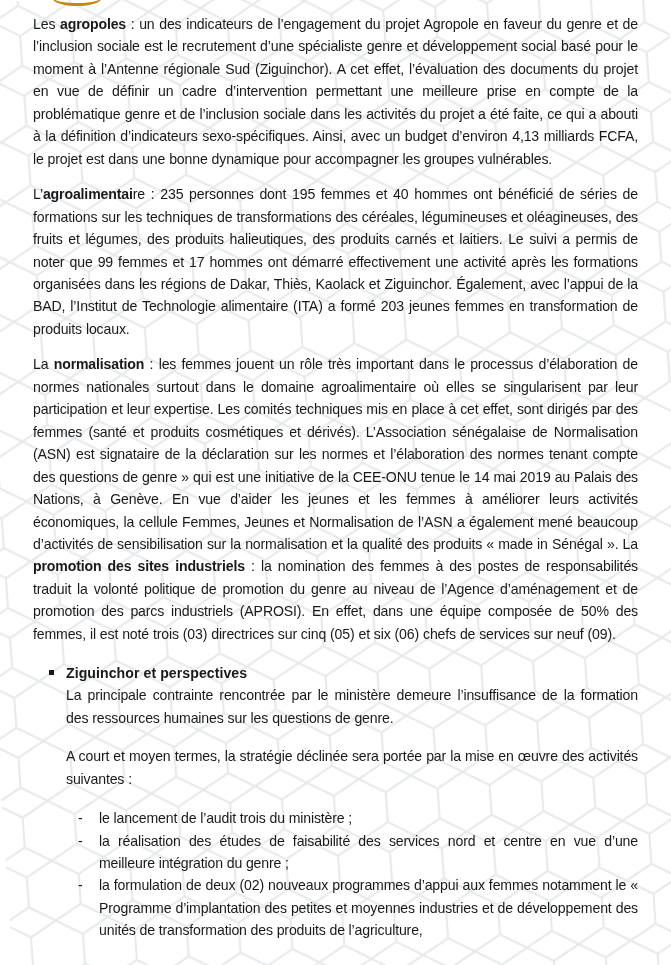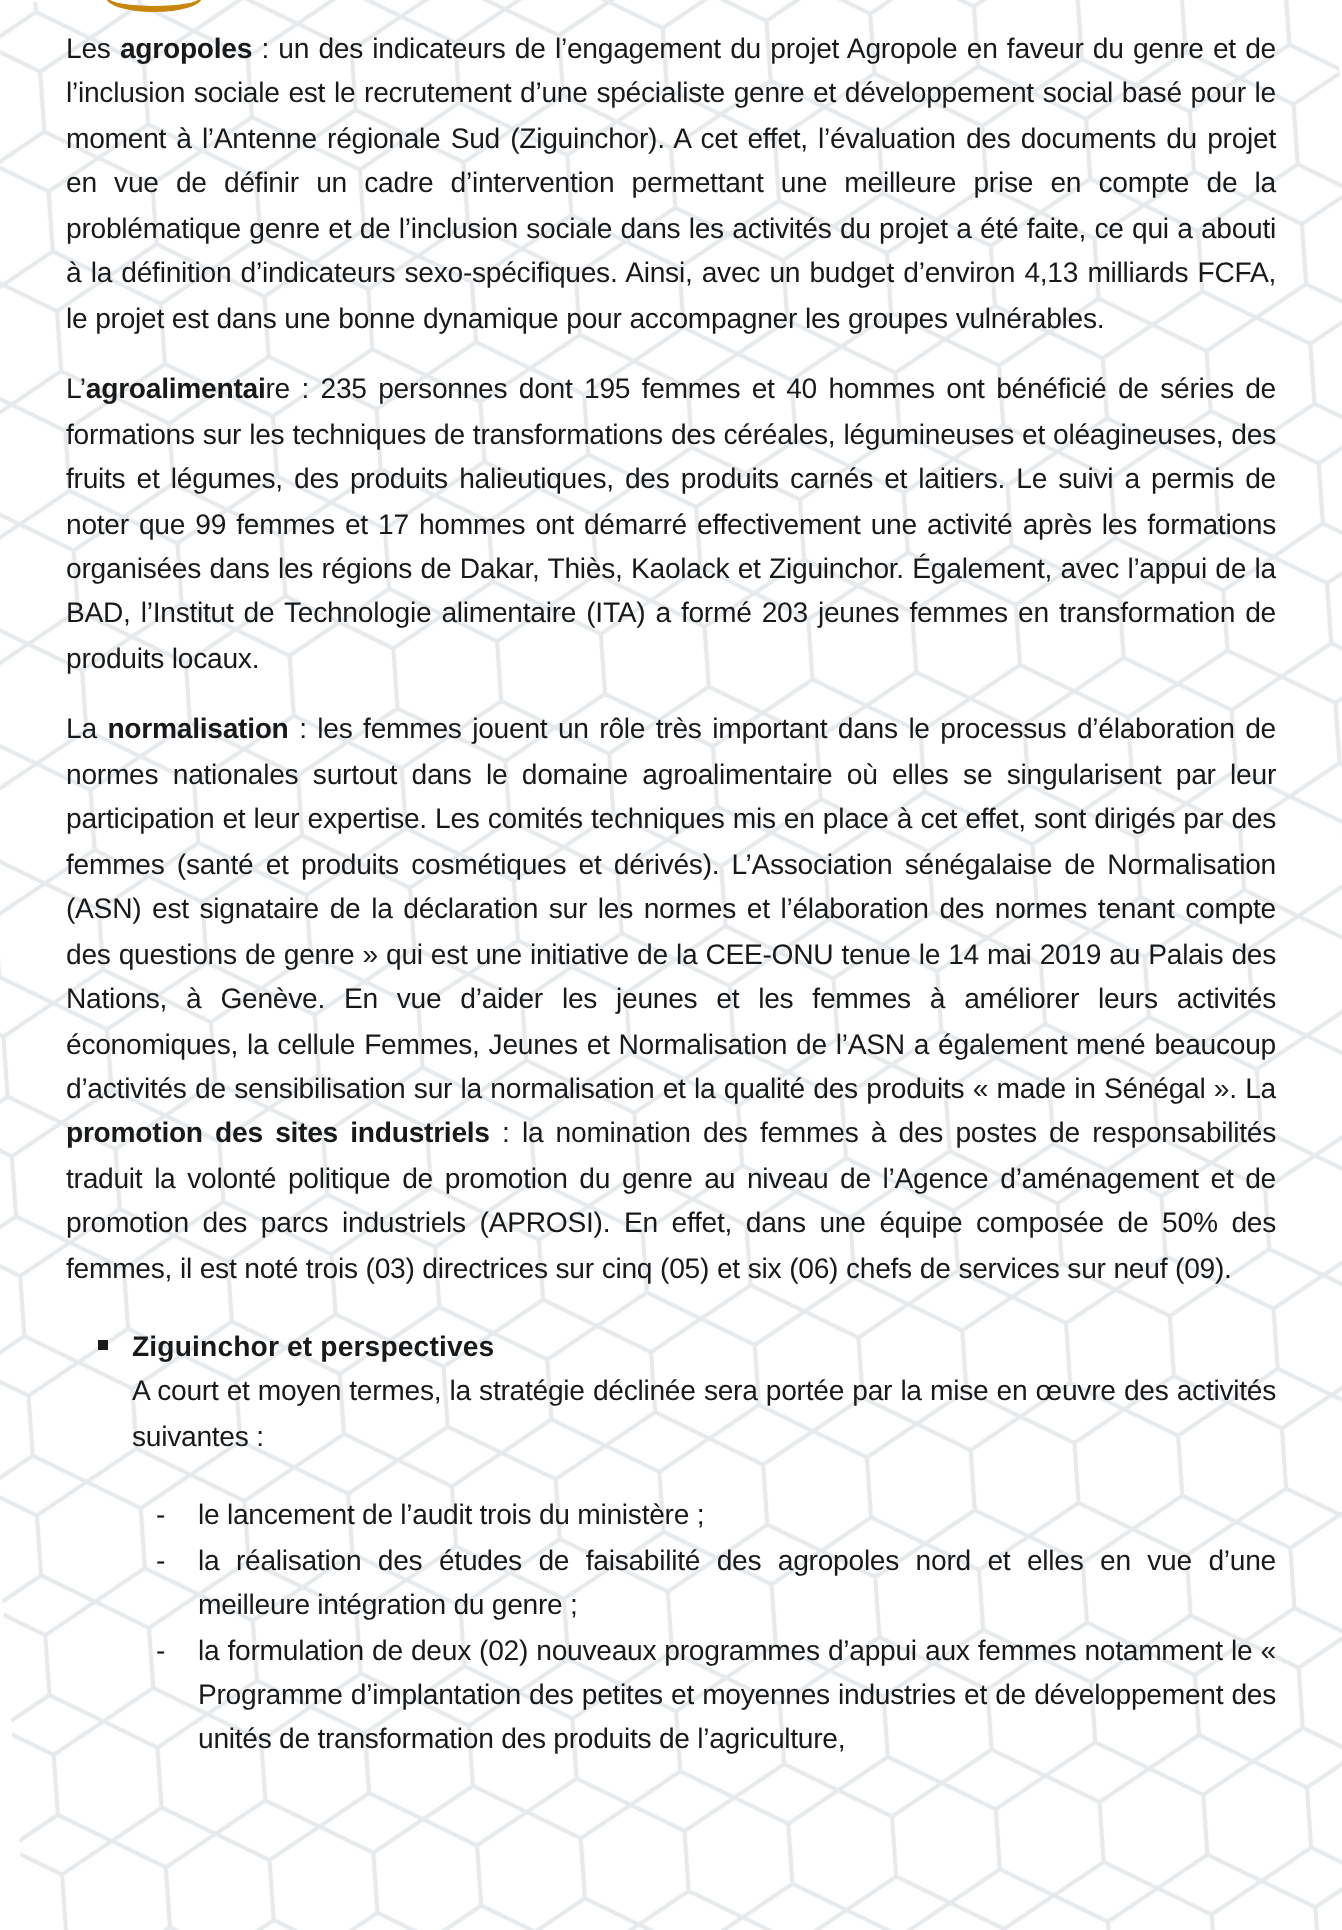--- a/index.html
+++ b/index.html
@@ -87,22 +87,21 @@
     margin: 0 0 1px 0;
     font-size: 14.1px;
     line-height: 20px;
     font-weight: 700;
     letter-spacing: 0.005em;
   }
   .section .para {
     margin-bottom: 0;
   }
   .section .para + .para {
-    margin-top: 5px;
-    font-weight: bold;
+    margin-top: 16px;
   }
 
   
   ul.dash-list {
     list-style: none;
     margin: 17px 0 0 0;
     padding: 0 0 0 45px;
   }
   ul.dash-list li {
     position: relative;
@@ -153,23 +152,24 @@
 
     <p class="para"><span>Les </span><b>agropoles</b><span> : un des indicateurs de l’engagement du projet Agropole en faveur du genre et de l’inclusion sociale est le recrutement d’une spécialiste genre et développement social basé pour le moment à l’Antenne régionale Sud (Ziguinchor). A cet effet, l’évaluation des documents du projet en vue de définir un cadre d’intervention permettant une meilleure prise en compte de la problématique genre et de l’inclusion sociale dans les activités du projet a été faite, ce qui a abouti à la définition d’indicateurs sexo-spécifiques. Ainsi, avec un budget d’environ 4,13 milliards FCFA, le projet est dans une bonne dynamique pour accompagner les groupes vulnérables.</span></p>
 
     <p class="para"><span>L’</span><b>agroalimentai</b><span>re : 235 personnes dont 195 femmes et 40 hommes ont bénéficié de séries de formations sur les techniques de transformations des céréales, légumineuses et oléagineuses, des fruits et légumes, des produits halieutiques, des produits carnés et laitiers. Le suivi a permis de noter que 99 femmes et 17 hommes ont démarré effectivement une activité après les formations organisées dans les régions de Dakar, Thiès, Kaolack et Ziguinchor. Également, avec l’appui de la BAD, l’Institut de Technologie alimentaire (ITA) a formé 203 jeunes femmes en transformation de produits locaux.</span></p>
 
     <p class="para"><span>La </span><b>normalisation</b><span> : les femmes jouent un rôle très important dans le processus d’élaboration de normes nationales surtout dans le domaine agroalimentaire où elles se singularisent par leur participation et leur expertise. Les comités techniques mis en place à cet effet, sont dirigés par des femmes (santé et produits cosmétiques et dérivés). L’Association sénégalaise de Normalisation (ASN) est signataire de la déclaration sur les normes et l’élaboration des normes tenant compte des questions de genre » qui est une initiative de la CEE-ONU tenue le 14 mai 2019 au Palais des Nations, à Genève. En vue d’aider les jeunes et les femmes à améliorer leurs activités économiques, la cellule Femmes, Jeunes et Normalisation de l’ASN a également mené beaucoup d’activités de sensibilisation sur la normalisation et la qualité des produits « made in Sénégal ». La </span><b>promotion des sites industriels</b><span> : la nomination des femmes à des postes de responsabilités traduit la volonté politique de promotion du genre au niveau de l’Agence d’aménagement et de promotion des parcs industriels (APROSI). En effet, dans une équipe composée de 50% des femmes, il est noté trois (03) directrices sur cinq (05) et six (06) chefs de services sur neuf (09).</span></p>
 
     <div class="section">
       <span class="section-bullet"></span>
       <h2 class="section-title">Ziguinchor et perspectives</h2>
+      <p class="para">La principale contrainte rencontrée par le ministère demeure l’insuffisance de la formation des ressources humaines sur les questions de genre.</p>
       <p class="para">A court et moyen termes, la stratégie déclinée sera portée par la mise en œuvre des activités suivantes :</p>
     </div>
 
     <ul class="dash-list">
       <li><span class="dash">-</span><span>le lancement de l’audit trois du ministère ;</span></li>
-      <li><span class="dash">-</span><span>la réalisation des études de faisabilité des agropoles nord et elles en vue d’une meilleure intégration du genre ;</span></li>
+      <li><span class="dash">-</span><span>la réalisation des études de faisabilité des services nord et centre en vue d’une meilleure intégration du genre ;</span></li>
       <li><span class="dash">-</span><span>la formulation de deux (02) nouveaux programmes d’appui aux femmes notamment  le « Programme d’implantation des petites et moyennes industries et de développement des unités de transformation des produits de l’agriculture,</span></li>
     </ul>
 
   </div>
 </div>
 
 </body></html>

